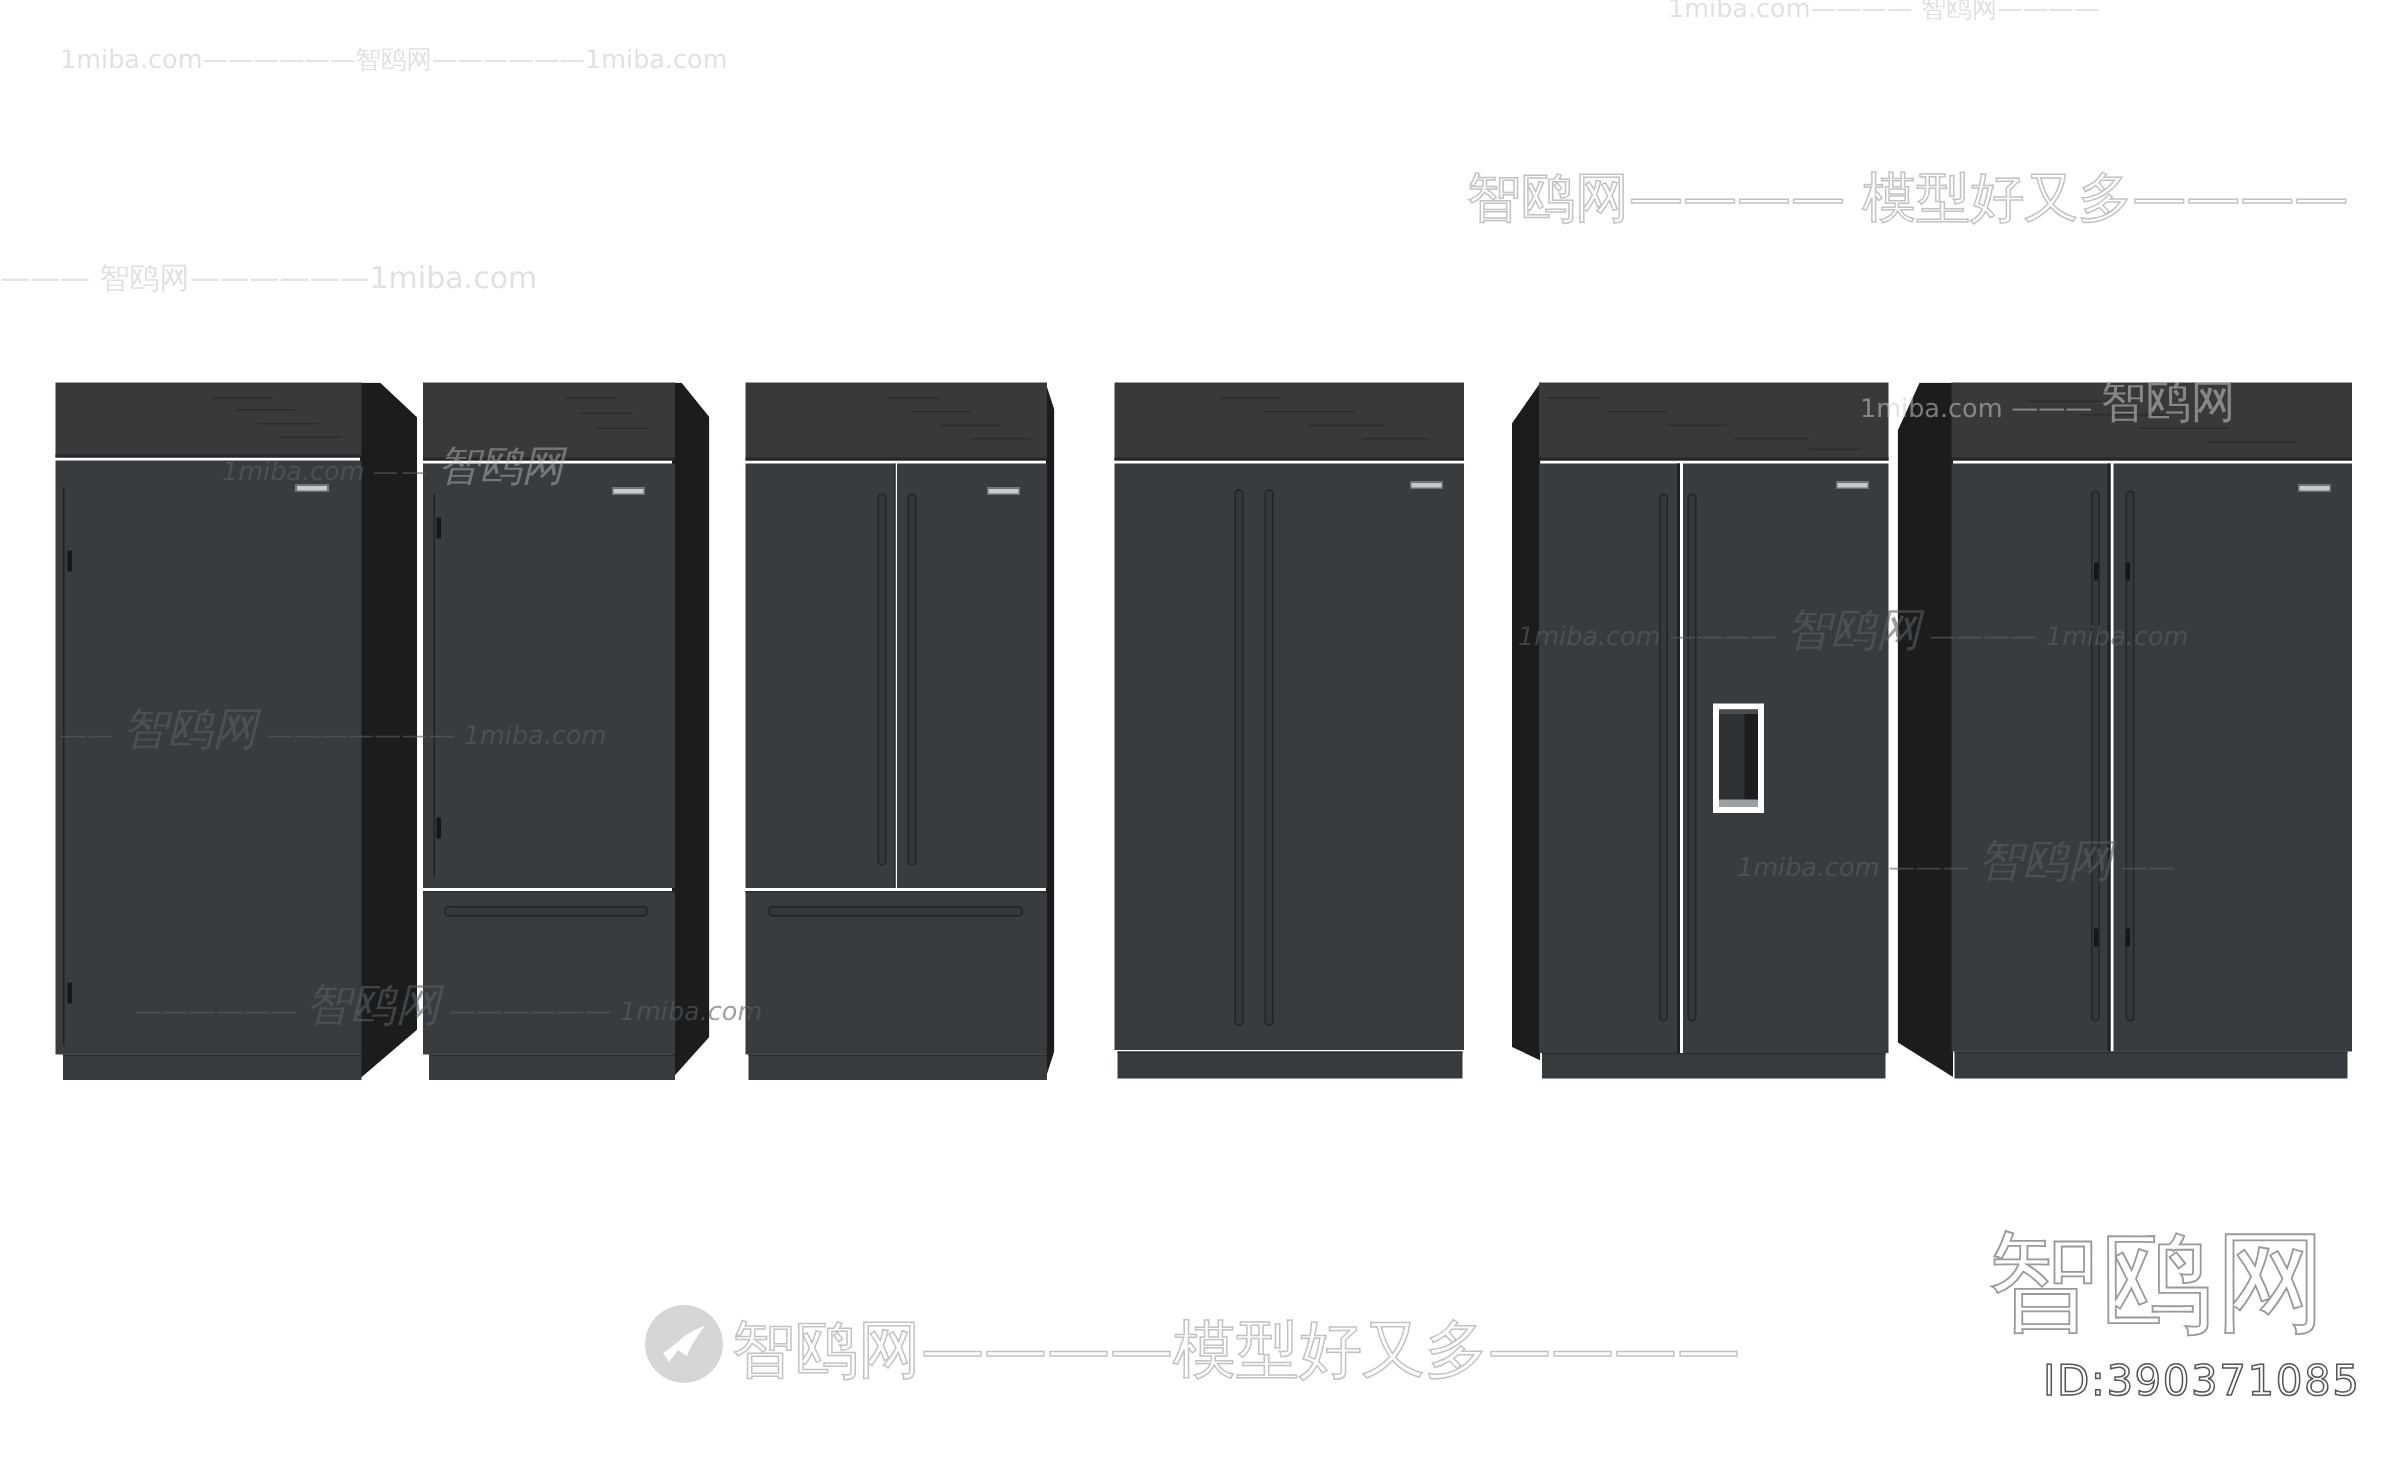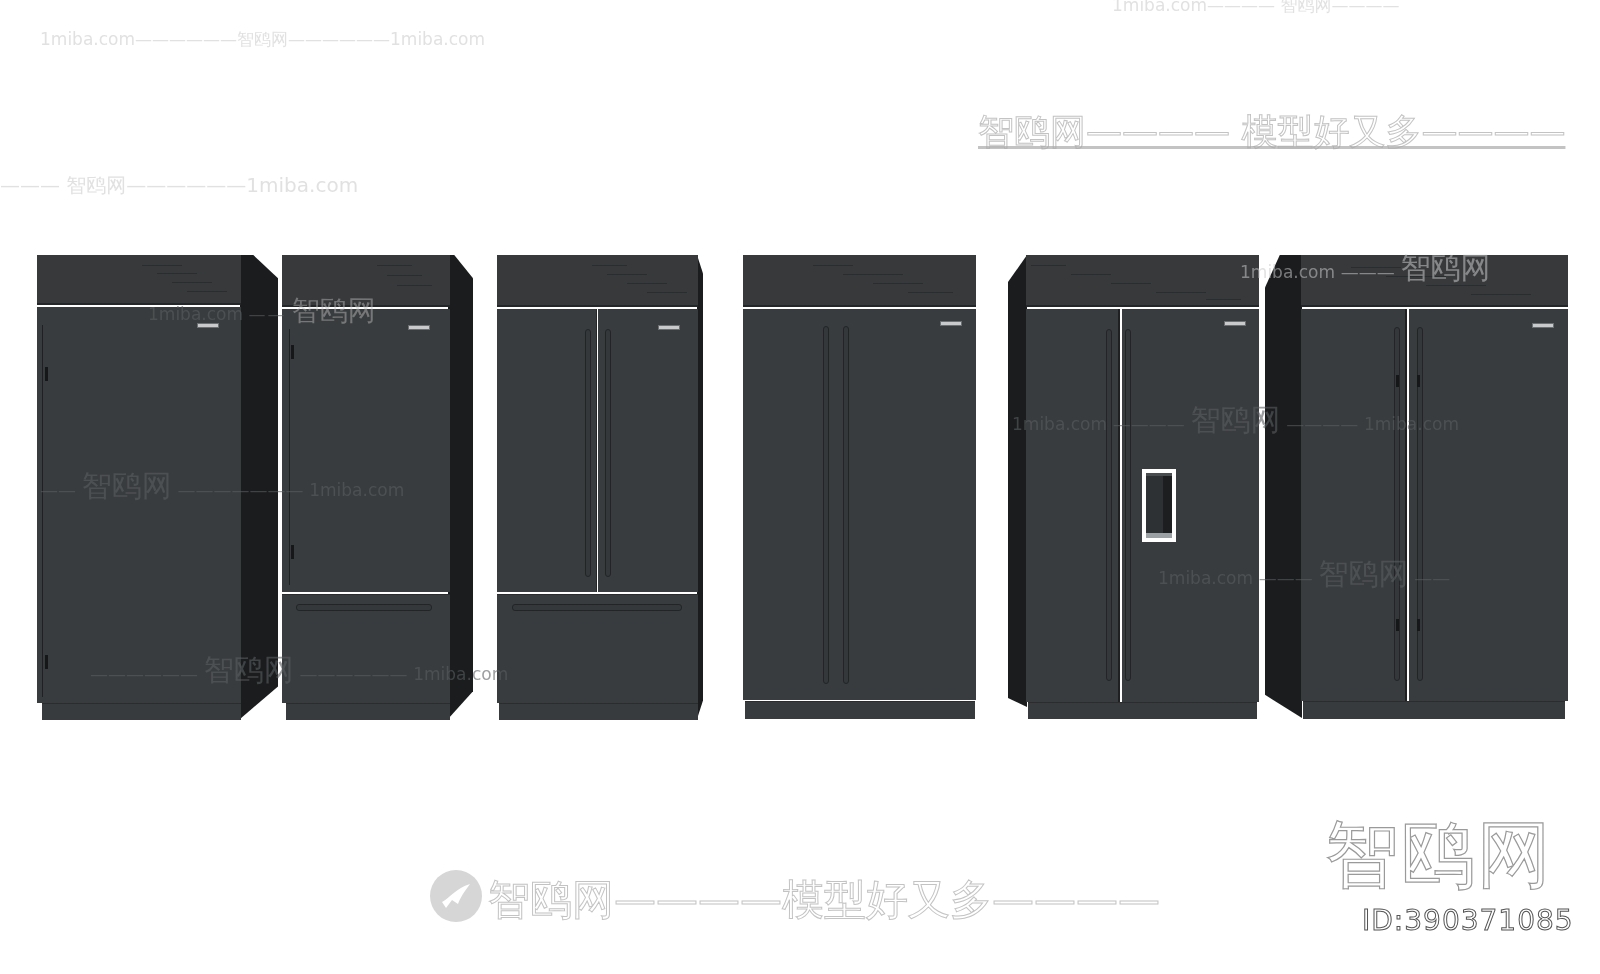--- a/index.html
+++ b/index.html
@@ -18,30 +18,30 @@
   .hhandle { position: absolute; height: 7px; border: 1px solid #222426; border-radius: 3px; background: #35383a; }
   .badge { position: absolute; width: 22px; height: 5px; background: #c8cacc; border: 1px solid #6c6f72; }
   .hinge { position: absolute; width: 3px; height: 14px; background: #151718; }
   .dispenser { position: absolute; background: #ffffff; padding: 4px; }
   .dispenser .inner { width: 100%; height: 100%; background: #2e3133; position: relative; border-top: 3px solid #4a4d50; }
   .dispenser .shadow { position: absolute; right: 0; top: 0; width: 9px; height: 100%; background: #1c1e1f; }
   .dispenser .tray { position: absolute; left: 0; right: 0; bottom: 0; height: 5px; background: #9aa0a4; }
 
   .wm { position: absolute; color: rgba(200,200,200,0.55); white-space: nowrap; font-family: "DejaVu Sans", sans-serif; }
   .wm-outline { color: transparent; -webkit-text-stroke: 1px rgba(170,170,170,0.7); }
-  .wm-dark { color: rgba(90,94,97,0.6); }
+  .wm-dark { color: rgba(90,94,97,0.6); font-style: italic; }
   .logo-circle { position: absolute; width: 52px; height: 52px; border-radius: 50%; background: #d6d6d6; }
   .logo-circle svg { width: 100%; height: 100%; }
 </style>
 </head>
 <body>
 
 <div class="wm" style="left:40px; top:28px; font-size:17px;">1miba.com——————智鸥网——————1miba.com</div>
 <div class="wm" style="left:1112px; top:-6px; font-size:17px;">1miba.com———— 智鸥网————</div>
-<div class="wm wm-outline" style="left:978px; top:108px; font-size:36px;text-decoration:underline;">智鸥网———— 模型好又多————</div>
+<div class="wm wm-outline" style="left:978px; top:108px; font-size:36px;">智鸥网———— 模型好又多————</div>
 <div class="wm" style="left:0px; top:172px; font-size:20px;">——— 智鸥网——————1miba.com</div>
 
 <div class="fridge" style="left:37px; top:255px; width:242px; height:465px;">
   <div class="part side" style="left:203px; top:0; width:38px; height:464px; clip-path: polygon(0 0, 35% 0, 100% 5%, 100% 93%, 0 100%);"></div>
   <div class="part top" style="left:0; top:0; width:204px; height:50px;">
     <div class="vent" style="left:105px; top:10px; width:40px;"></div>
     <div class="vent" style="left:120px; top:18px; width:40px;"></div>
     <div class="vent" style="left:135px; top:27px; width:40px;"></div>
     <div class="vent" style="left:150px; top:36px; width:40px;"></div>
   </div>

